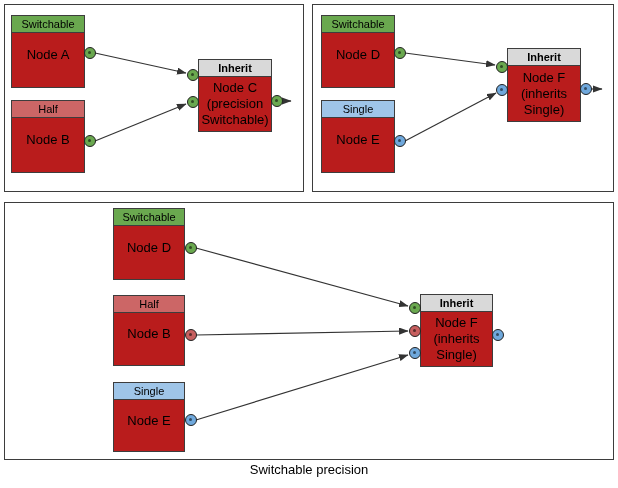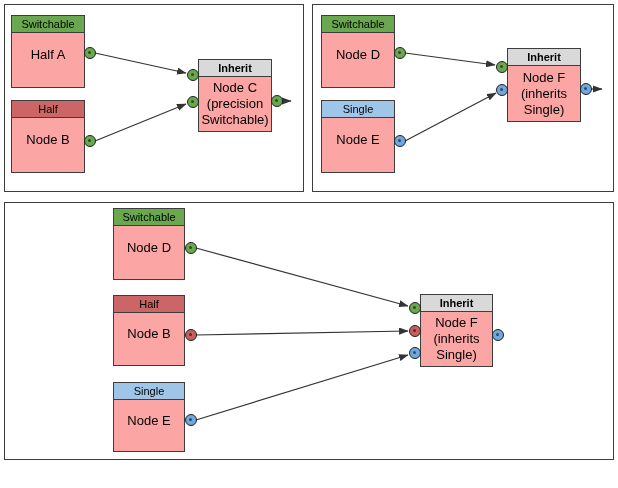--- a/index.html
+++ b/index.html
@@ -1,21 +1,21 @@
 <!DOCTYPE html>
 <html style="--switchable-green: #6aa84f; --half-red: #cc6666; --single-blue: #9fc5e8; --inherit-gray: #d9d9d9; --port-green: #6aa84f; --port-red: #c75f5f; --port-blue: #6fa8dc; --outline: #3d3d3d;"><head>
 <meta charset="utf-8">
 <style>
   html,body { margin:0; padding:0; background:#ffffff; }
   .stage {
     position:relative; width:618px; height:488px; background:#ffffff;
     font-family:"Liberation Sans", sans-serif; color:#000; overflow:hidden;
   }
   .panel { position:absolute; background:#fff; border:1.5px solid var(--outline); box-sizing:border-box; }
-  .node  { position:absolute; background:#fca5a5; border:1px solid var(--outline); box-sizing:border-box;
+  .node  { position:absolute; background:#b91c1c; border:1px solid var(--outline); box-sizing:border-box;
            display:flex; flex-direction:column; }
   .hdr   { flex:0 0 16px; height:16px; line-height:16px; text-align:center; font-size:11px;
            border-bottom:1px solid var(--outline); }
   .hdr-switchable { background:var(--switchable-green); }
   .hdr-half       { background:var(--half-red); }
   .hdr-single     { background:var(--single-blue); }
   .hdr-inherit    { background:var(--inherit-gray);font-weight:bold; }
   .nbody { flex:1 1 auto; display:flex; align-items:center; justify-content:center;
            font-size:13px; line-height:16px; text-align:center; padding:0 2px; }
   .nbody.single { padding-bottom:10px; }
@@ -33,21 +33,21 @@
 <body>
 
 <div class="stage">
 
   <div class="panel" style="left:4px;   top:4px;   width:300px; height:188px;"></div>
   <div class="panel" style="left:312px; top:4px;   width:302px; height:188px;"></div>
   <div class="panel" style="left:4px;   top:202px; width:610px; height:258px;"></div>
 
   <div class="node" style="left:11px; top:15px; width:74px; height:73px;">
     <div class="hdr hdr-switchable">Switchable</div>
-    <div class="nbody single">Half A</div>
+    <div class="nbody single">Node A</div>
   </div>
   <div class="node" style="left:11px; top:100px; width:74px; height:73px;">
     <div class="hdr hdr-half">Half</div>
     <div class="nbody single">Node B</div>
   </div>
   <div class="node" style="left:198px; top:59px; width:74px; height:73px;">
     <div class="hdr hdr-inherit">Inherit</div>
     <div class="nbody">Node C (precision Switchable)</div>
   </div>
 
@@ -113,13 +113,14 @@
   <span class="port port-blue" style="left:579.5px; top:82.5px;"></span>
 
   <span class="port port-green" style="left:184.5px; top:241.5px;"></span>
   <span class="port port-red" style="left:184.5px; top:328.5px;"></span>
   <span class="port port-blue" style="left:184.5px; top:413.5px;"></span>
   <span class="port port-green" style="left:408.5px; top:301.5px;"></span>
   <span class="port port-red" style="left:408.5px; top:324.5px;"></span>
   <span class="port port-blue" style="left:408.5px; top:346.5px;"></span>
   <span class="port port-blue" style="left:491.5px; top:328.5px;"></span>
 
+  <div class="caption">Switchable precision</div>
 </div>
 
 </body></html>

